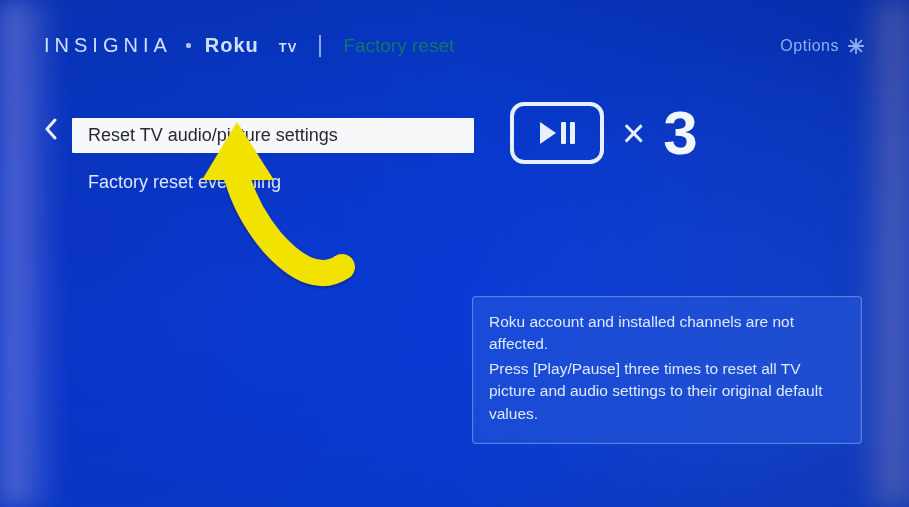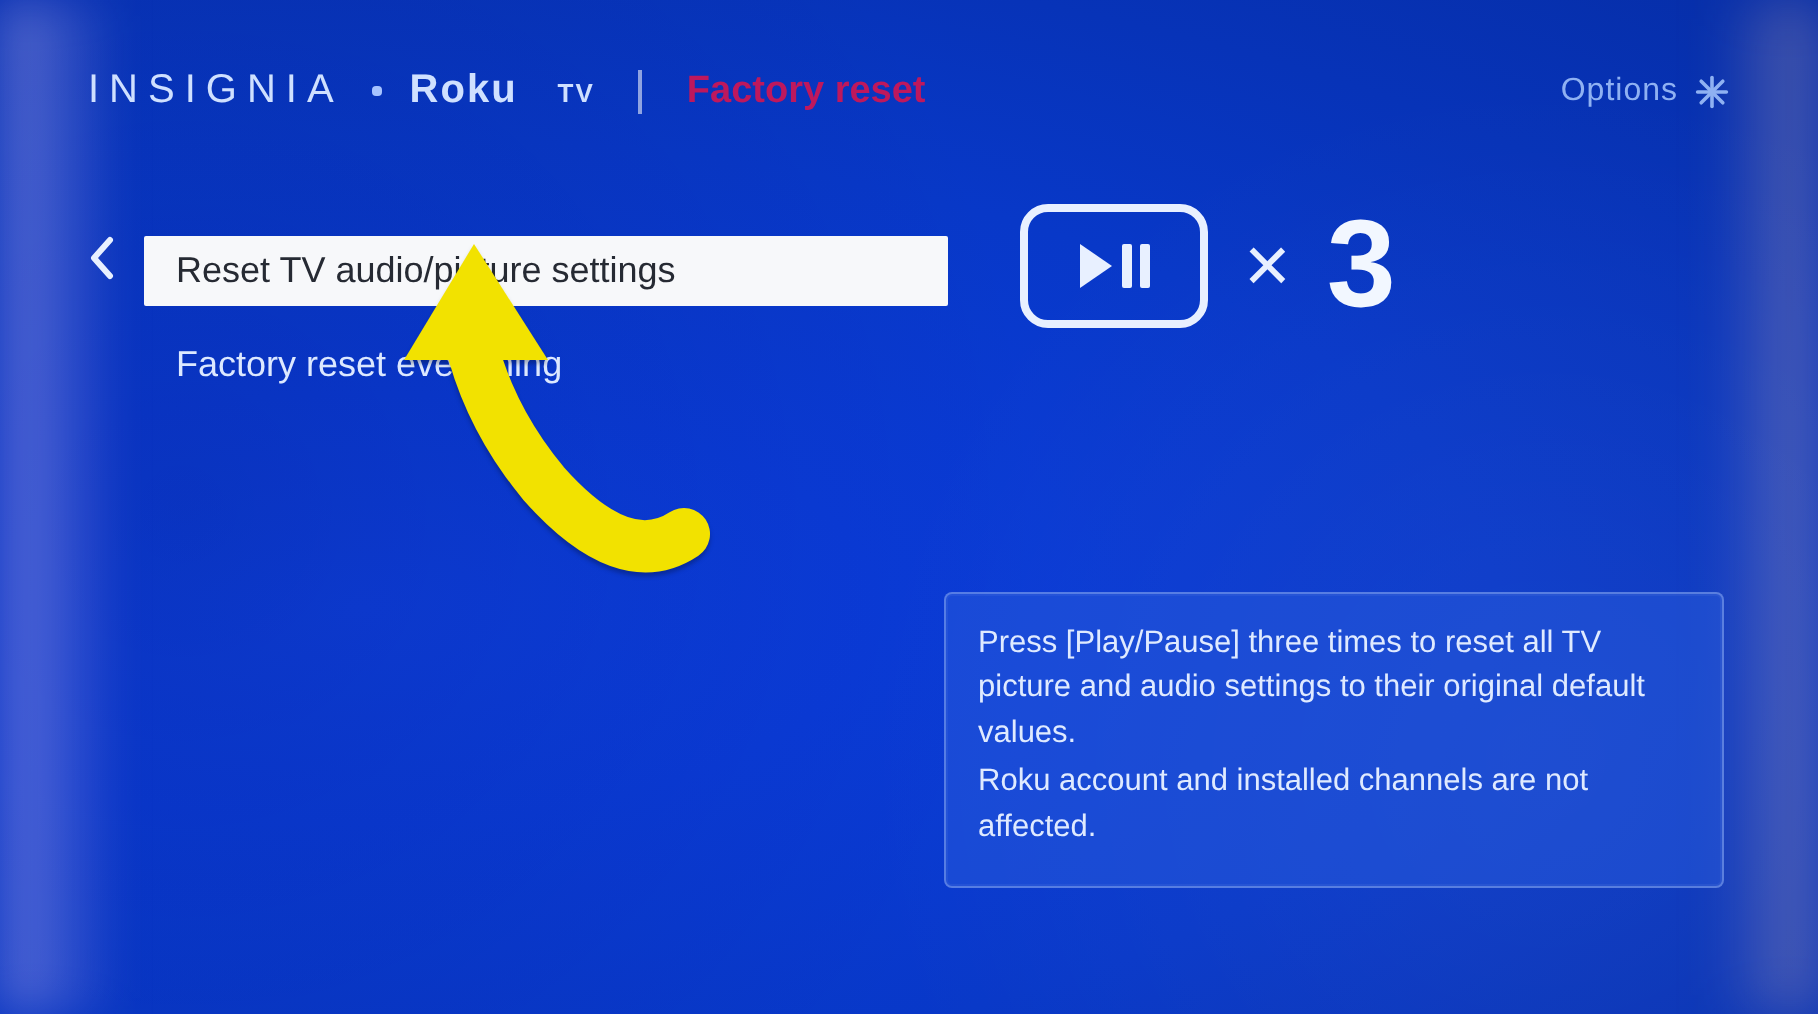--- a/index.html
+++ b/index.html
@@ -40,21 +40,21 @@
   .insignia {
     font-weight: 300; letter-spacing: 5px; font-size: 20px;
   }
   .dot { width: 5px; height: 5px; background: #a6c3ff; border-radius: 2px; }
   .roku {
     font-weight: 800; letter-spacing: 1px; font-size: 20px;
     display: inline-flex; align-items: baseline; gap: 16px;
   }
   .roku .tv { font-size: 13px; font-weight: 600; margin-left: 4px; }
   .vdiv { width: 2px; height: 22px; background: rgba(255,255,255,0.55); margin: 0 8px; }
-  .crumb { font-size: 19px; font-weight: 700; color: #be185d; }
+  .crumb { font-size: 19px; font-weight: 400; color: #0f766e; }
   .options {
     display: flex; gap: 8px;
     color: #8fb1f2; font-size: 16px; letter-spacing: 0.5px;
   }
   .ast {
     width: 18px; height: 18px;
   }
   .menu {
     position: absolute; top: 118px; left: 44px; width: 430px;
     display: flex; align-items: flex-start; gap: 14px;
@@ -155,22 +155,22 @@
     <div class="pp-pause">
         <span></span>
         <span></span>
       </div>
   </div>
   <span class="times">×</span>
   <span class="num3">3</span>
 </div>
 
 <div class="info-box">
+  <p>Roku account and installed channels are not affected.</p>
   <p>Press [Play/Pause] three times to reset all TV picture and audio settings to their original default values.</p>
-  <p>Roku account and installed channels are not affected.</p>
 </div>
 
 <div class="arrow">
   <svg viewBox="0 0 170 180">
     <path d="M150,145 Q120,165 80,120 Q55,90 45,55" fill="none" stroke="#f2e200" stroke-width="26" stroke-linecap="round"></path>
     <polygon points="45,0 10,58 82,58" fill="#f2e200"></polygon>
   </svg>
 </div>
 
 </body></html>

